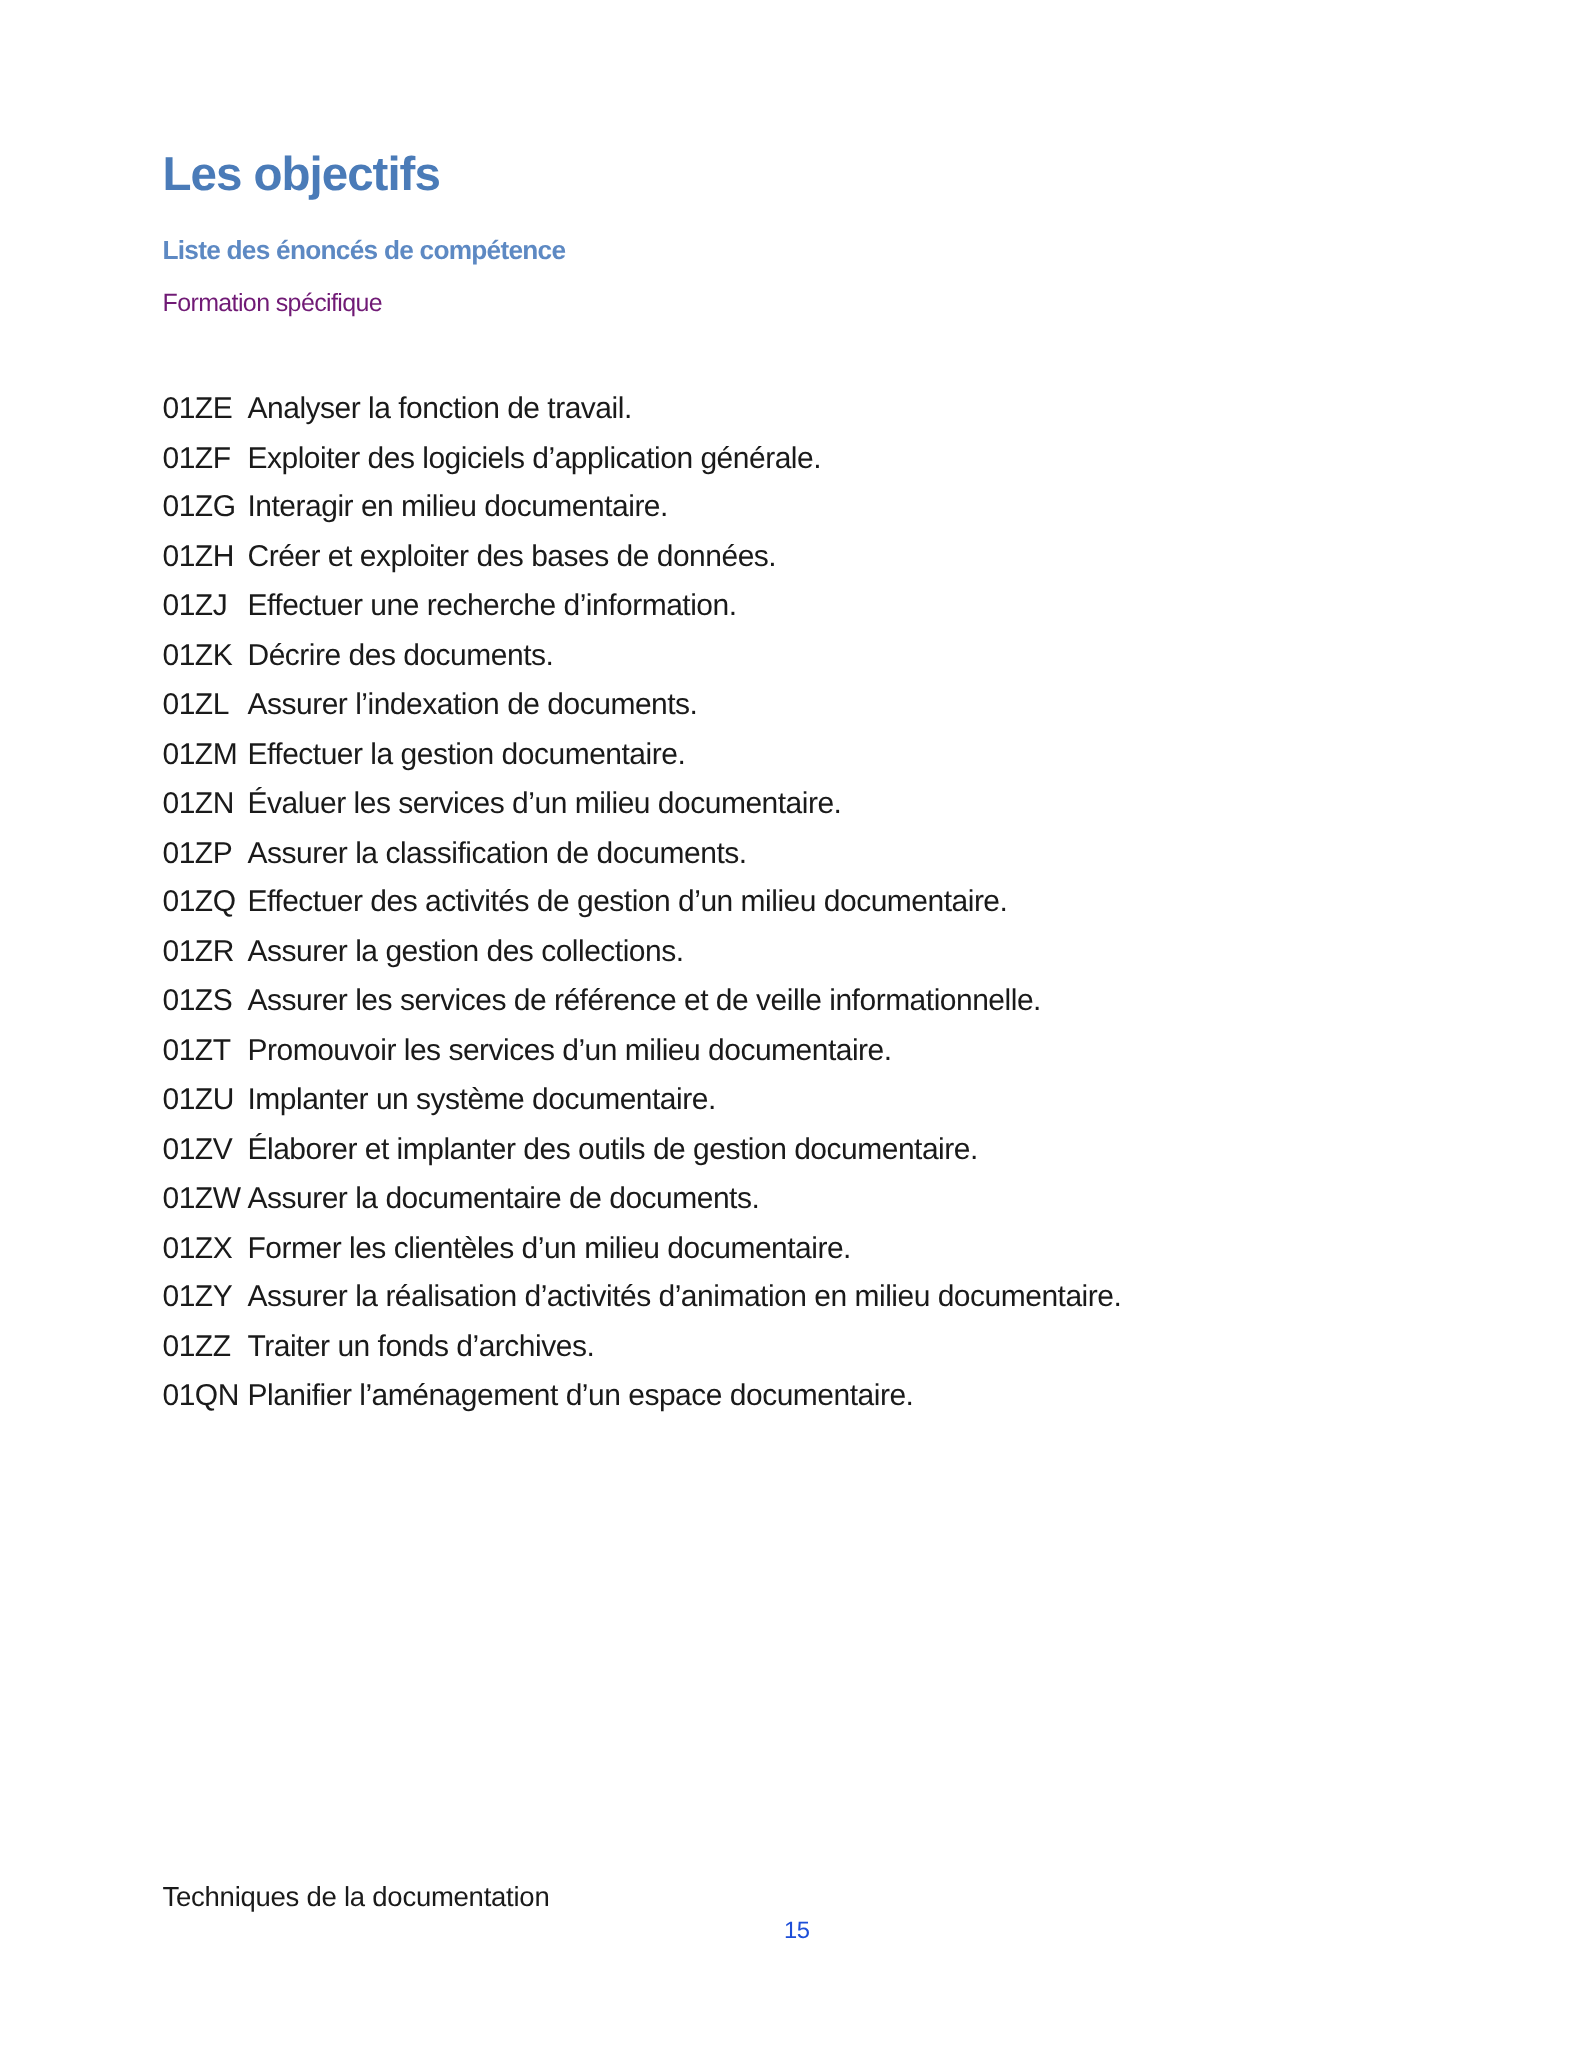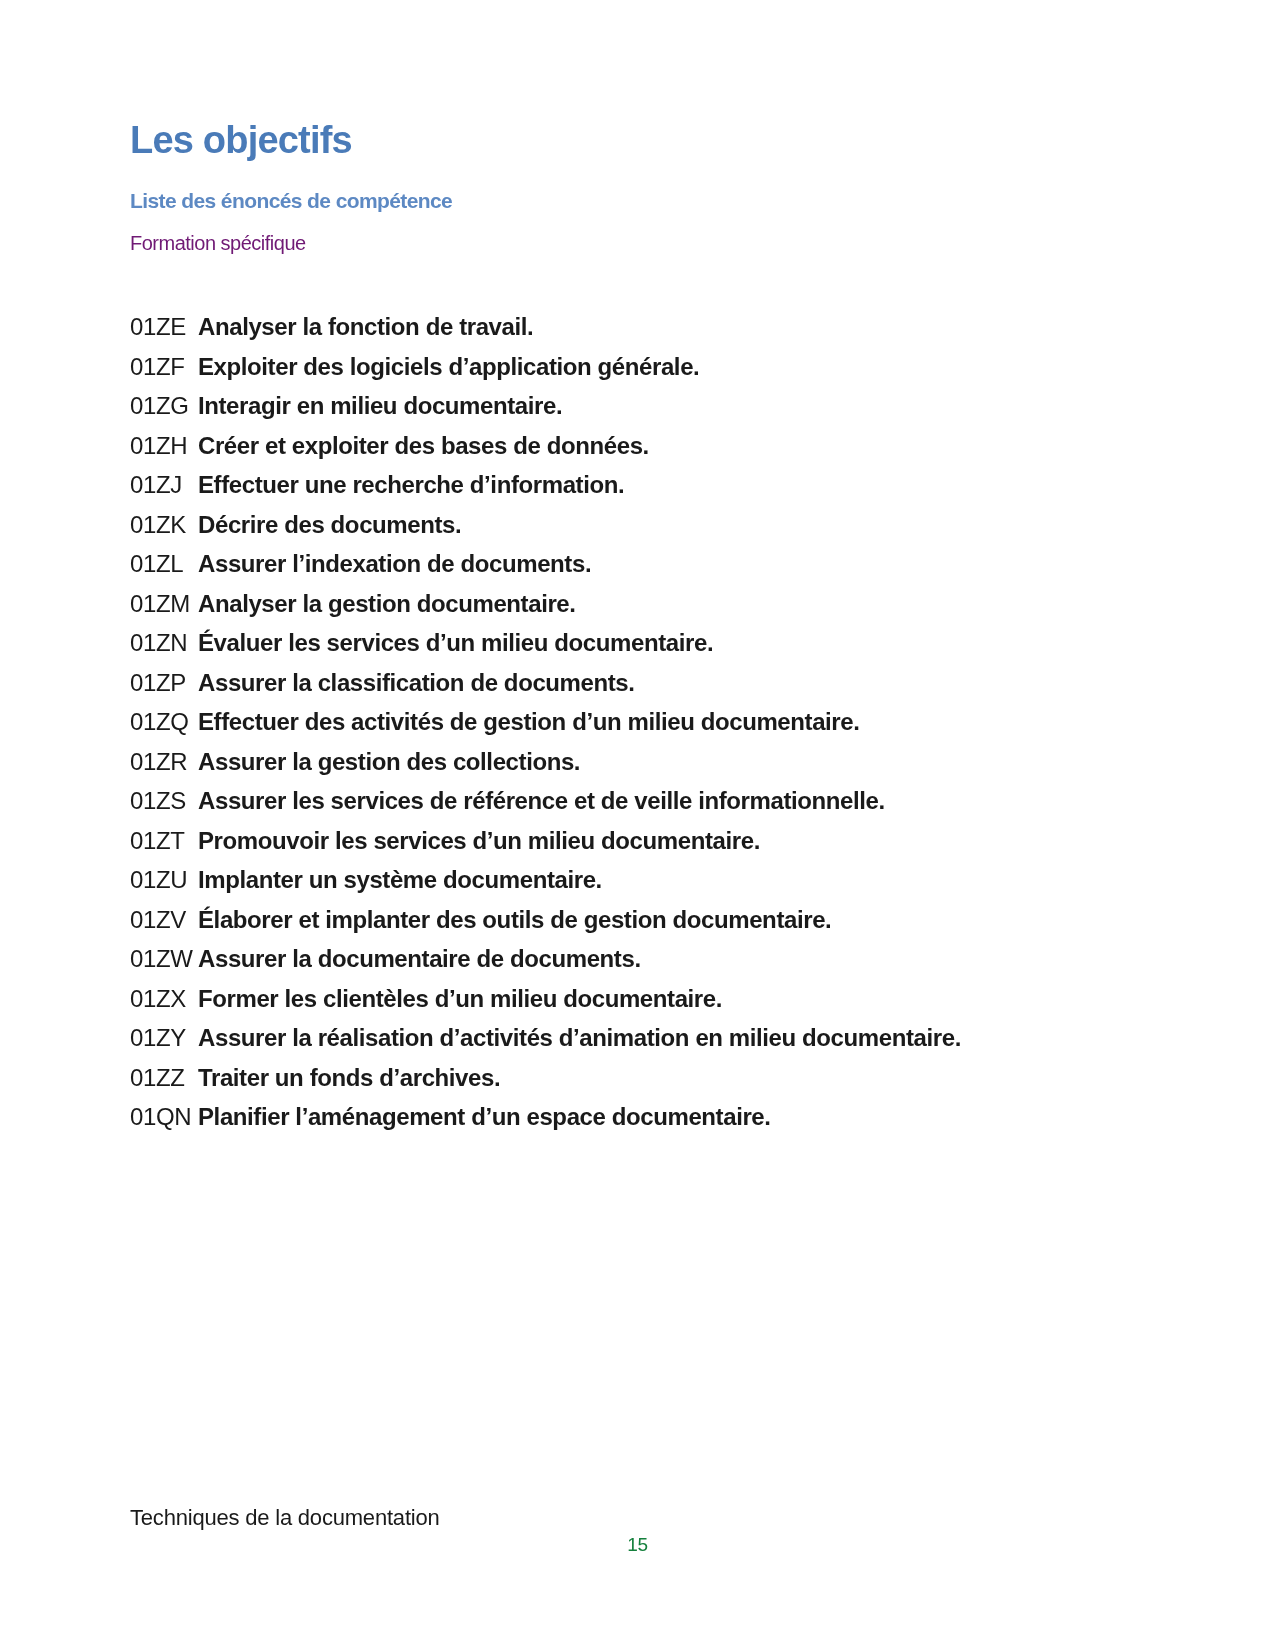--- a/index.html
+++ b/index.html
@@ -62,39 +62,38 @@
     display: flex;
     height: 39.5px;
     line-height: 39.5px;
     white-space: nowrap;
   }
   .comp-code {
     flex: 0 0 68px;
   }
   .comp-desc {
     flex: 1 1 auto;
-    font-weight: bold;
   }
   .footer-program {
     position: absolute;
     left: 130px;
     top: 1505px;
     font-size: 22px;
     letter-spacing: -0.2px;
     color: #1a1a1a;
   }
   .footer-pagenum {
     position: absolute;
     left: 0;
     top: 1534px;
     width: 1275px;
     text-align: center;
     font-size: 19px;
     letter-spacing: -0.2px;
-    color: #15803d;
+    color: #1d4ed8;
   }
 </style>
 </head>
 <body>
 
 <div class="page">
 
   <h1 class="doc-title">Les objectifs</h1>
 
   <h2 class="doc-subtitle">Liste des énoncés de compétence</h2>
@@ -132,21 +131,21 @@
       <span class="comp-desc">Décrire des documents.</span>
     </div>
 
     <div class="comp-row">
       <span class="comp-code">01ZL</span>
       <span class="comp-desc">Assurer l’indexation de documents.</span>
     </div>
 
     <div class="comp-row">
       <span class="comp-code">01ZM</span>
-      <span class="comp-desc">Analyser la gestion documentaire.</span>
+      <span class="comp-desc">Effectuer la gestion documentaire.</span>
     </div>
 
     <div class="comp-row">
       <span class="comp-code">01ZN</span>
       <span class="comp-desc">Évaluer les services d’un milieu documentaire.</span>
     </div>
 
     <div class="comp-row">
       <span class="comp-code">01ZP</span>
       <span class="comp-desc">Assurer la classification de documents.</span>

